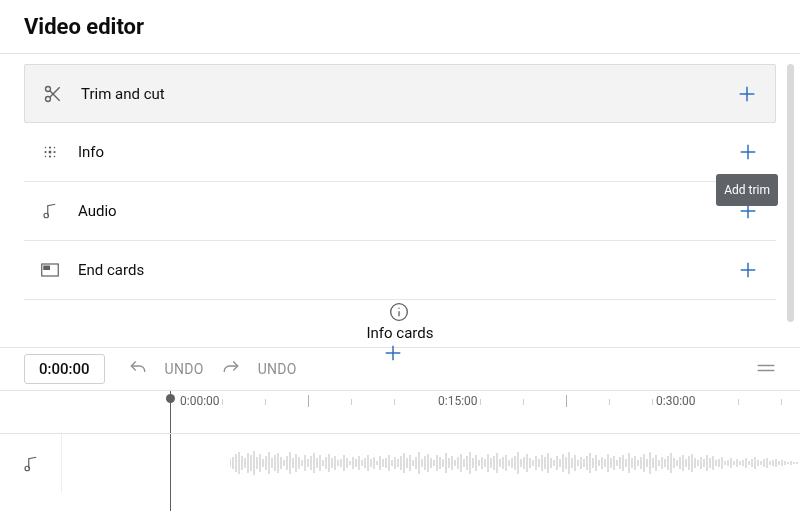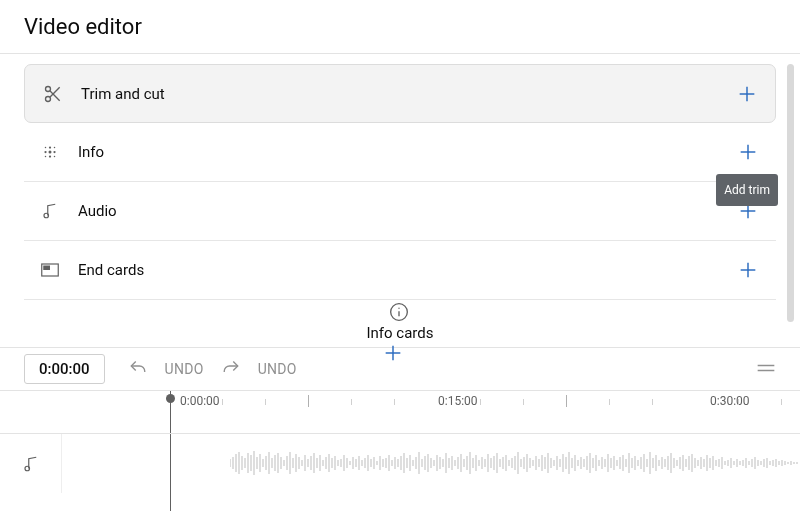--- a/index.html
+++ b/index.html
@@ -1,24 +1,24 @@
 <!DOCTYPE html>
 <html><head>
 <meta charset="utf-8">
 <style>
   * { box-sizing: border-box; margin: 0; padding: 0; }
   html, body { width: 800px; height: 516px; font-family: Roboto, Arial, sans-serif; background: #fff; color: #0d0d0d; overflow: hidden; }
-  .page-title { font-size: 22px; font-weight: 400; padding: 14px 0 14px 24px; }
+  .page-title { font-size: 22px; font-weight: 700; padding: 14px 0 14px 24px; }
 
   .panel-wrap { position: relative; border-top: 1px solid #e3e3e3; height: 294px; }
   .scroll-thumb { position: absolute; right: 6px; top: 10px; width: 7px; height: 258px; background: #d9d9d9; border-radius: 4px; }
 
   .tool-list { padding: 0 24px 0 24px; }
   .tool-row { display: flex; align-items: center; height: 59px; border-bottom: 1px solid #e6e6e6; position: relative; }
-  .tool-row.first { background: #f3f3f3; border: 1px solid #dcdcdc; border-radius: 7px; margin-top: 10px; }
+  .tool-row.first { background: #f3f3f3; border: 1px solid #dcdcdc; border-radius: 2px; margin-top: 10px; }
   .tool-row.last { border-bottom: none; flex-direction: column; }
   .tool-icon { width: 24px; height: 24px; margin-left: 14px; margin-right: 16px; display: flex; align-items: center; justify-content: center; color: #606060; flex: 0 0 auto; }
   .tool-row.first .tool-icon { margin-left: 16px; }
   .tool-label { font-size: 15px; color: #0d0d0d; flex: 1 1 auto; }
   .add-btn { width: 28px; height: 28px; margin-right: 14px; display: flex; align-items: center; justify-content: center; cursor: pointer; }
   .add-btn svg { stroke: #2b6bbf; }
 
   .tooltip { position: absolute; top: 120px; right: 22px; background: #5f6368; color: #fff; font-size: 12px; padding: 9px 8px; border-radius: 3px; z-index: 5; }
 
   .controls-bar { height: 44px; border-top: 1px solid #e3e3e3; border-bottom: 1px solid #e3e3e3; display: flex; align-items: center; padding: 0 24px; gap: 18px; }
@@ -166,21 +166,21 @@
         <line x1="2" y1="3" x2="22" y2="3"></line>
         <line x1="2" y1="9" x2="22" y2="9"></line>
       </svg>
   </div>
 </div>
 
 <div class="timeline">
   <div class="ruler">
     <span class="ruler-label" style="left:180px">0:00:00</span>
     <span class="ruler-label" style="left:438px">0:15:00</span>
-    <span class="ruler-label" style="left:710px">0:30:00</span>
+    <span class="ruler-label" style="left:656px">0:30:00</span>
     <span class="ruler-minor" style="left:222px"></span>
       <span class="ruler-minor" style="left:265px"></span>
       <span class="ruler-major" style="left:308px"></span>
       <span class="ruler-minor" style="left:351px"></span>
       <span class="ruler-minor" style="left:394px"></span>
     <span class="ruler-minor" style="left:480px"></span>
       <span class="ruler-minor" style="left:523px"></span>
       <span class="ruler-major" style="left:566px"></span>
       <span class="ruler-minor" style="left:609px"></span>
       <span class="ruler-minor" style="left:652px"></span>

